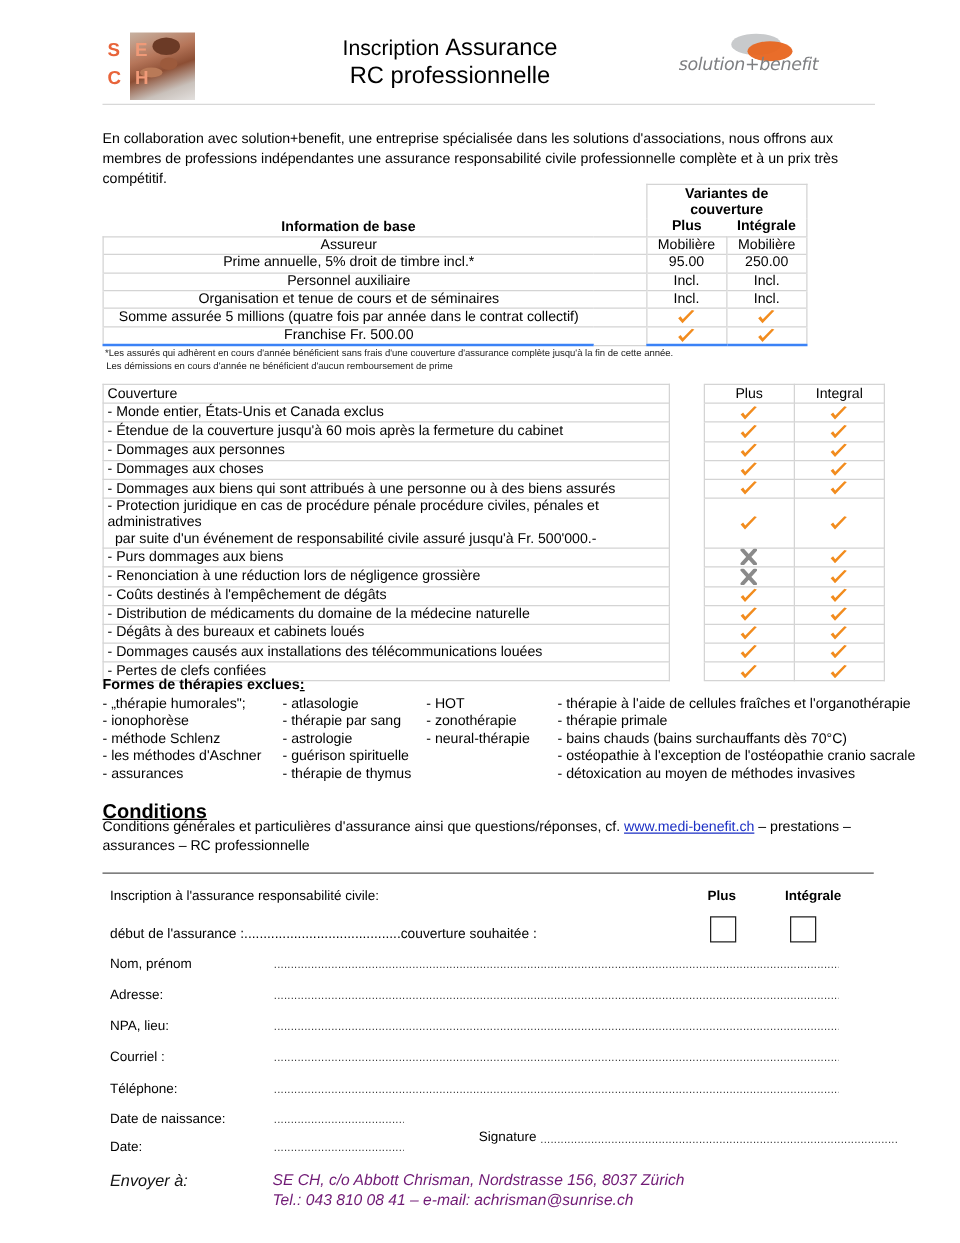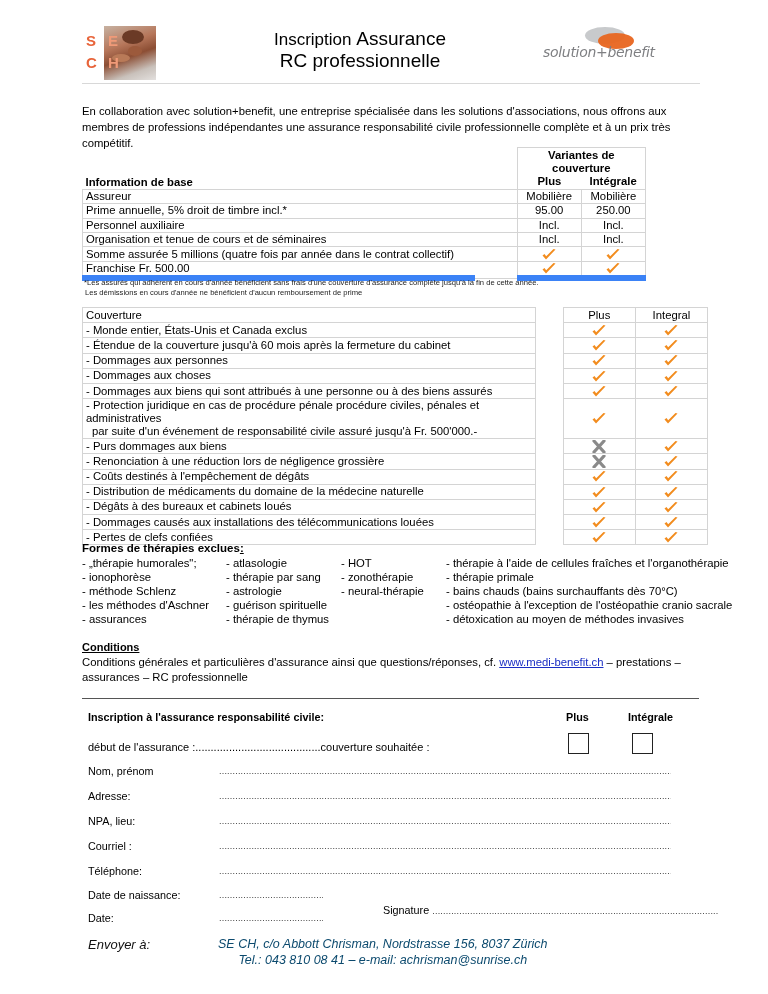--- a/index.html
+++ b/index.html
@@ -20,65 +20,65 @@
   .sb-logo { left: 543px; top: 24px; width: 125px; height: 40px; }
   .sb-grey { position: absolute; left: 42px; top: 3px; width: 40px; height: 17px; background: #c8cacc; border-radius: 50%; }
   .sb-orange { position: absolute; left: 55px; top: 9px; width: 36px; height: 16px; background: #e8651f; border-radius: 50%; opacity: 0.95; }
   .sb-text { position: absolute; left: 0; top: 20px; font-style: italic; font-size: 14px; color: #7e7f82; font-family: "DejaVu Sans", sans-serif; letter-spacing: -0.3px; }
 
   .intro { left: 82px; top: 103px; width: 620px; line-height: 16px; font-size: 11.3px; }
 
   
   table { border-collapse: collapse; }
   .info-table { position: absolute; left: 82px; top: 147px; width: 564px; font-size: 11.3px; }
-  .info-table td { height: 14.4px; line-height: 13px; padding: 0 3px; vertical-align: middle; }
+  .info-table td { height: 14.4px; line-height: 13px; padding: 0 3px; vertical-align: middle; text-align: center; }
   .info-table .lbl { width: 446px; }
   .info-table .c { width: 48px; text-align: center; }
   .info-table .v { width: 66px; text-align: center; border-left: 1px solid #d4d4d4; border-right: 1px solid #d4d4d4; }
   .info-table tr.rowline td.lbl, .info-table tr.rowline td.v { border-top: 1px solid #d4d4d4; }
-  .info-table tr.last td.lbl, .info-table tr.last td.v { border-bottom: 6px solid #3b82f6; }
+  .info-table tr.last td.lbl, .info-table tr.last td.v { border-bottom: 2px solid #3b82f6; }
   .info-table td.lbl { border-left: 1px solid #d4d4d4; }
   .bold { font-weight: bold; }
   .footnote { left: 84px; top: 278px; width: 620px; font-size: 7.6px; line-height: 10px; color: #222; }
 
   .cov-table { position: absolute; left: 82px; top: 307px; width: 626px; font-size: 11.3px; }
   .cov-table td { border: 1px solid #d4d4d4; padding: 0 3px; line-height: 13px; vertical-align: middle; }
   .cov-table td.lbl { width: 452px; height: 15.2px; }
   .cov-table td.sp { width: 28px; border-top: none; border-bottom: none; }
   .cov-table td.v { width: 72px; text-align: center; }
   .cov-table tr.tall td { height: 30px; }
 
   .check { display: inline-block; width: 16px; height: 13px; vertical-align: middle; }
   .cross { display: inline-block; width: 14px; height: 13px; vertical-align: middle; }
 
   
   .ther-title { left: 82px; top: 542px; font-weight: bold; font-size: 11.5px; }
   .ther-title u { text-decoration: underline; }
   .ther-col { top: 556px; font-size: 11.3px; line-height: 14.1px; }
   .ther-col div { white-space: nowrap; }
 
-  .cond-title { left: 82px; top: 641px; font-weight: bold; text-decoration: underline; font-size: 11px; }
+  .cond-title { left: 82px; top: 641px; font-weight: bold; text-decoration: underline; font-size: 16px; }
   .cond-text { left: 82px; top: 655px; width: 620px; line-height: 15px; font-size: 11.3px; }
   .cond-text a { color: #1a2ec4; text-decoration: underline; }
 
   .form-divider { left: 82px; top: 698px; width: 617px; height: 1px; background: #555; }
-  .reg-title { left: 88px; top: 711px; font-weight: bold; font-size: 10.8px; }
+  .reg-title { left: 88px; top: 711px; font-weight: normal; font-size: 10.8px; }
   .col-plus { left: 566px; top: 711px; font-weight: bold; font-size: 10.8px; }
   .col-int { left: 628px; top: 711px; font-weight: bold; font-size: 10.8px; }
   .start-line { left: 88px; top: 741px; font-size: 11px; }
   .cb { width: 21px; height: 21px; border: 1.5px solid #222; background: #fff; }
   .cb-plus { left: 568px; top: 733px; }
   .cb-int { left: 632px; top: 733px; }
 
   .field-label { left: 88px; font-size: 10.8px; }
   .dots { font-size: 9px; letter-spacing: 0.2px; color: #333; white-space: nowrap; overflow: hidden; }
   .sig-label { left: 383px; top: 904px; font-size: 10.8px; }
 
   .send-label { left: 88px; top: 937px; font-style: italic; font-size: 13px; color: #111; }
-  .send-text { left: 218px; top: 936px; font-style: italic; font-size: 12.5px; line-height: 16px; color: #0c4a6e; text-align: center; }
+  .send-text { left: 218px; top: 936px; font-style: italic; font-size: 12.5px; line-height: 16px; color: #701a75; }
 </style>
 </head>
 <body>
 
 <div class="abs logo-sech">
   <div class="tiger">
     <div class="tiger-stripe" style="left:18px;top:4px;width:22px;height:14px;"></div>
     <div class="tiger-stripe" style="left:24px;top:20px;width:14px;height:10px;background:#9c5a3c;"></div>
     <div class="tiger-stripe" style="left:8px;top:28px;width:18px;height:8px;background:#b97a58;"></div>
   </div>

